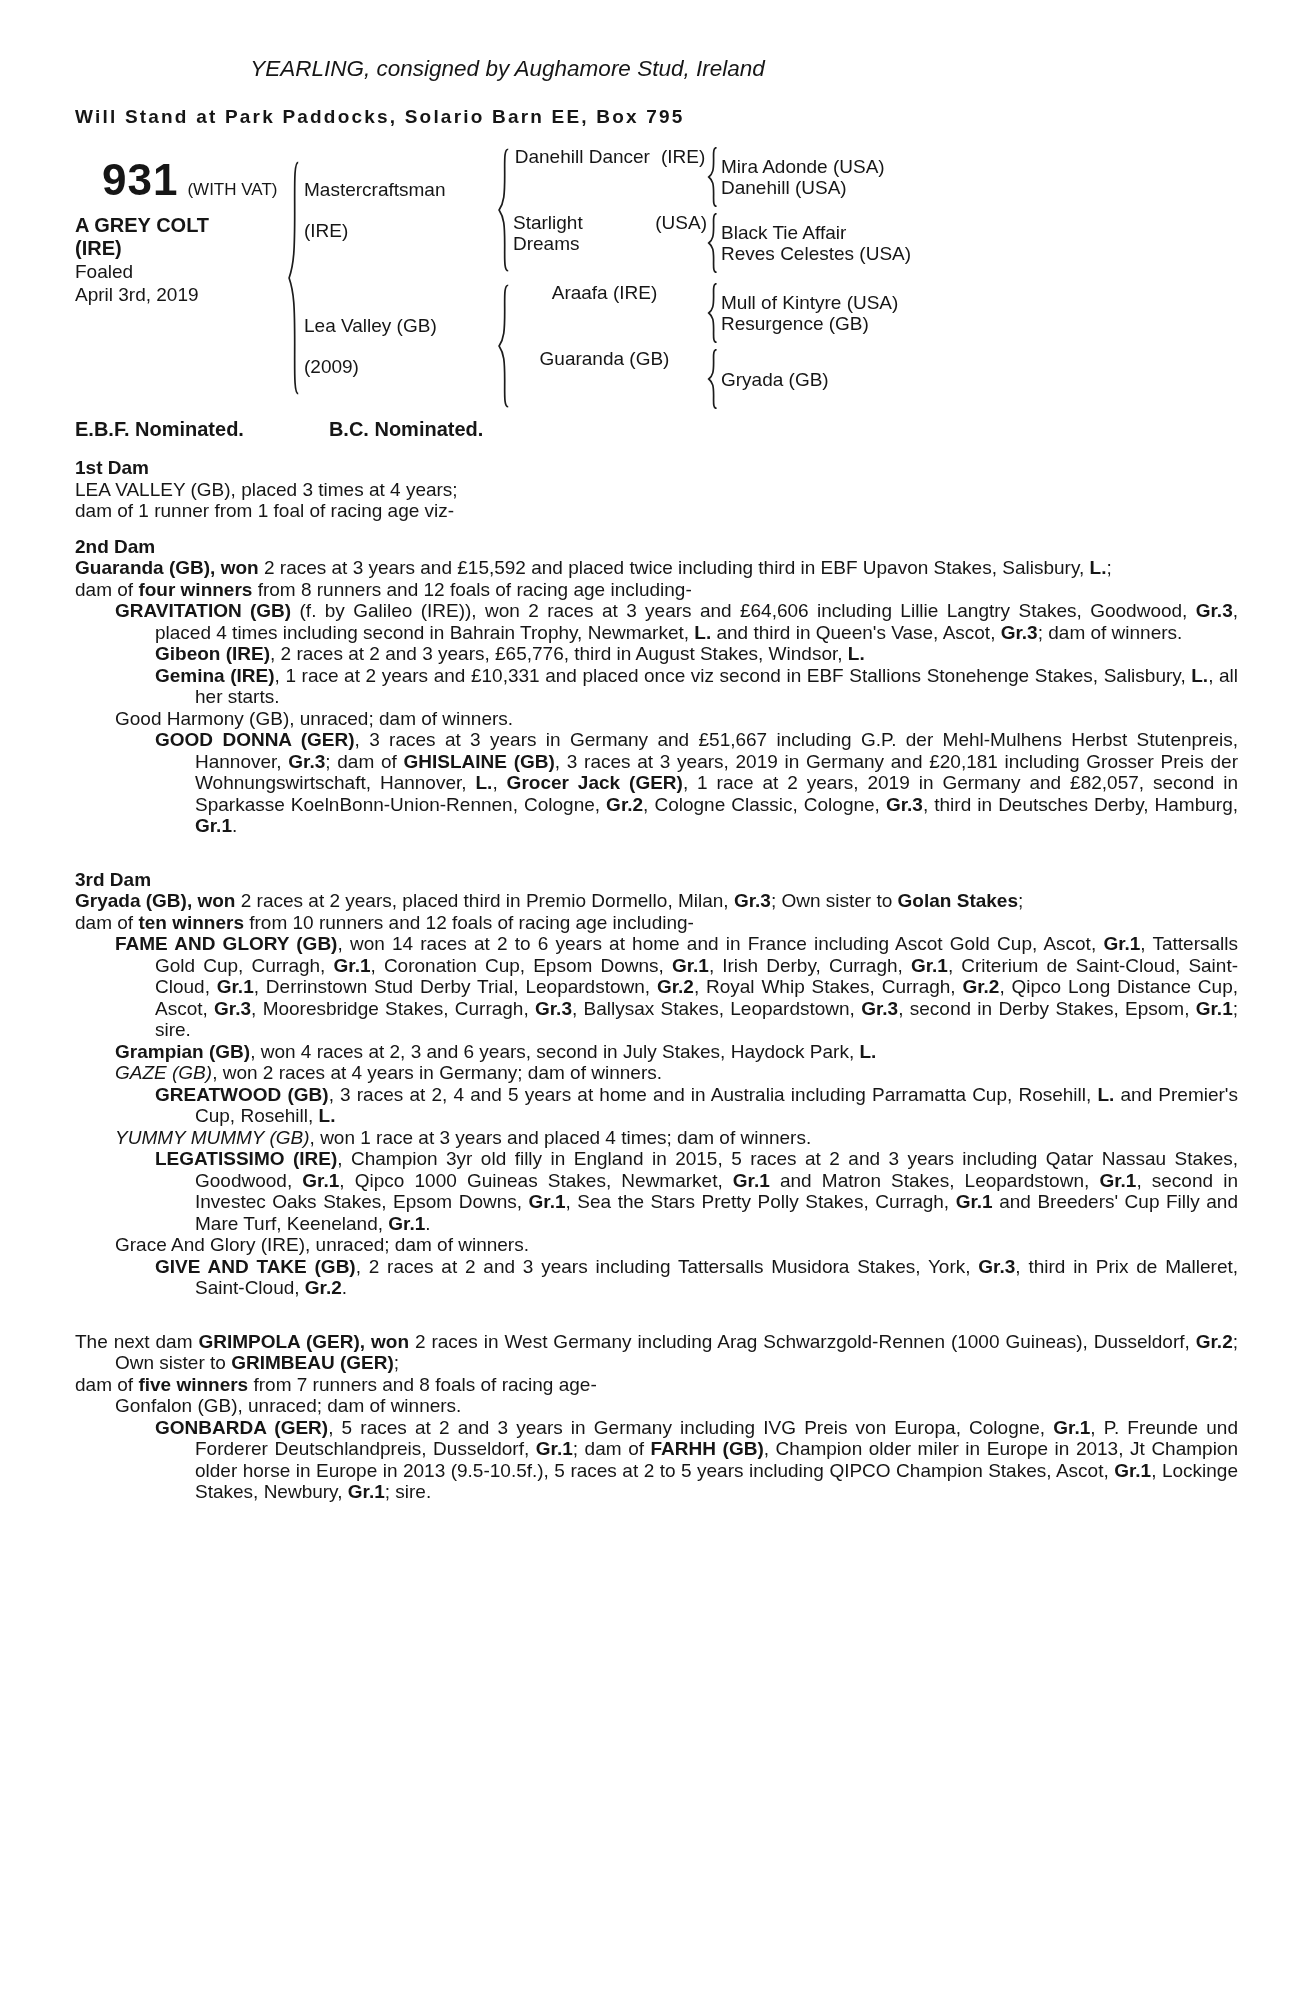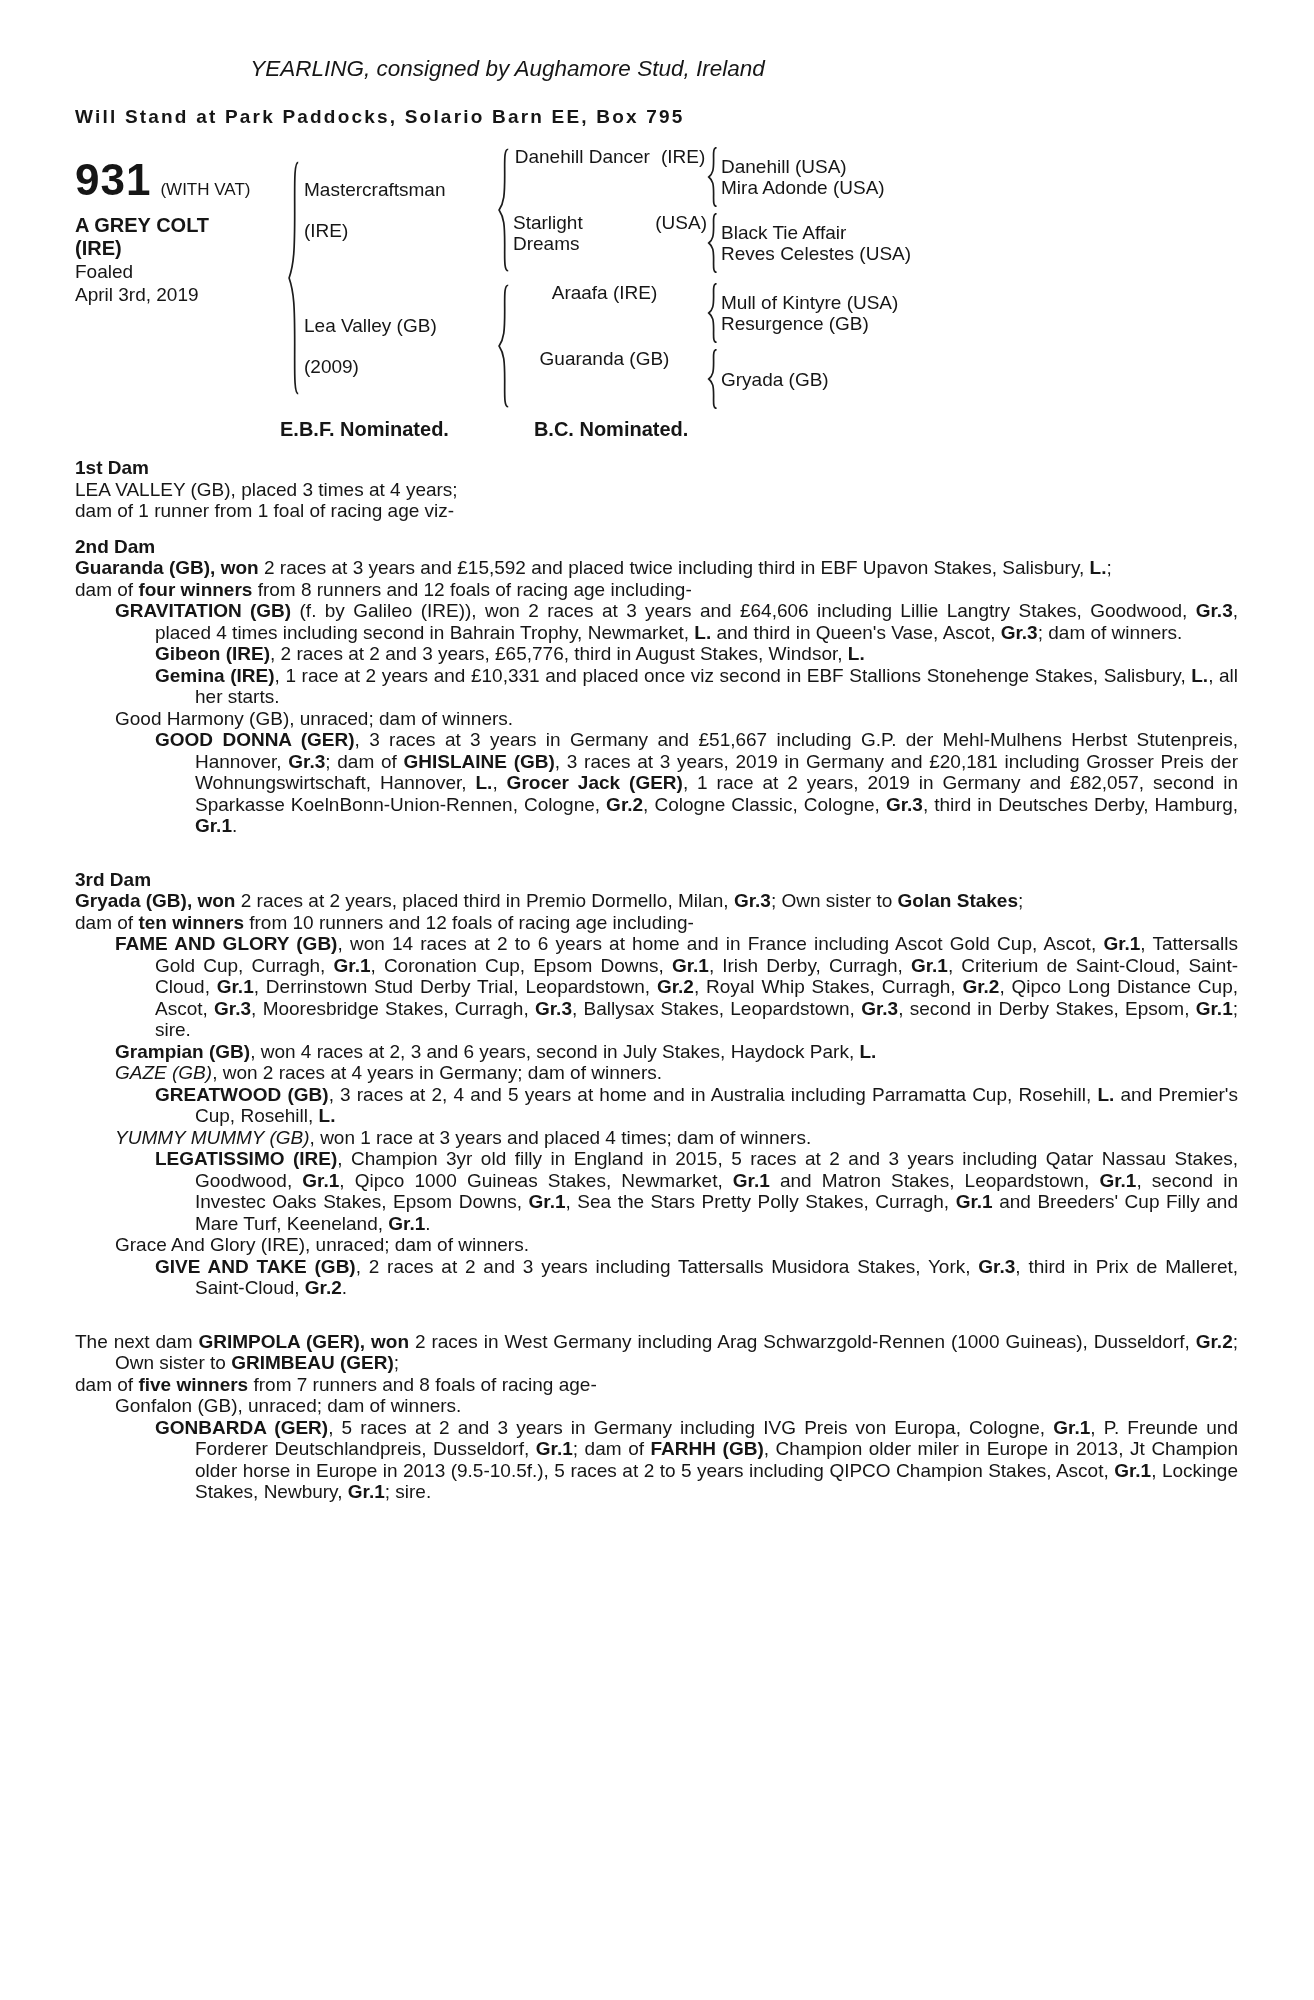--- a/index.html
+++ b/index.html
@@ -22,21 +22,21 @@
   .stand {
     font-weight: bold;
     font-size: 19px;
     letter-spacing: 2.2px;
     margin-bottom: 18px;
   }
 
   
   .pedigree-block { display: flex; align-items: stretch; }
   .lot-col { width: 212px; flex: none; padding-top: 12px; }
-  .lot-number-row { display: flex; align-items: baseline; gap: 9px; margin-bottom: 12px; }
+  .lot-number-row { display: flex; align-items: baseline; gap: 9px; margin-bottom: 12px; margin-left: 27px; }
   .lot-number { font-size: 44px; font-weight: bold; line-height: 1; letter-spacing: 1px; }
   .lot-vat { font-size: 17px; }
   .lot-desc { font-weight: bold; font-size: 20px; line-height: 23px; }
   .lot-foaled { font-size: 19px; line-height: 23px; }
 
   .ped-tree { flex: 1; display: flex; align-items: stretch; }
   .brace { flex: none; display: block; }
   .brace path { stroke: #1c1c1c; fill: none; stroke-width: 1.7; }
   .brace-big { width: 14px; margin: 14px 0; align-self: stretch; height: auto; }
   .brace-med { width: 14px; margin: 2px 0; align-self: stretch; height: auto; }
@@ -44,21 +44,21 @@
 
   .ped-main { flex: 1; display: flex; flex-direction: column; gap: 8px; }
   .ped-group { display: flex; align-items: stretch; }
   .ped-parent { width: 196px; flex: none; display: flex; flex-direction: column; justify-content: center; line-height: 21px; padding-left: 3px; gap: 20px; }
   .ped-gp-col { flex: 1; display: flex; flex-direction: column; gap: 4px; }
   .ped-gp-row { display: flex; align-items: stretch; }
   .ped-gp-name { width: 196px; flex: none; display: flex; justify-content: center; line-height: 21px; padding-left: 2px; gap: 11px; }
   .ped-ggp { flex: 1; display: flex; flex-direction: column; justify-content: center; line-height: 21px; padding-left: 2px; }
 
   .nominated { display: flex; font-weight: bold; font-size: 20px; margin-top: 8px; }
-  .nominated .ebf { margin-left: 205px; }
+  .nominated .ebf { }
   .nominated .bc { margin-left: 85px; }
 
   
   .sections { margin-top: 16px; }
   .section { margin-top: 14px; }
   .section:first-child { margin-top: 0; }
   .section:nth-child(3), .section:nth-child(4) { margin-top: 32px; }
   .sec-heading { font-weight: bold; line-height: 21.5px; }
   .para { line-height: 21.5px; text-align: justify; }
   .ind0 { padding-left: 40px; text-indent: -40px; }
@@ -103,22 +103,22 @@
           <div class="ped-gp-col">
             <div class="ped-gp-row">
               <div class="ped-gp-name">
                 <div>Danehill Dancer</div>
                 <div>(IRE)</div>
               </div>
               <svg class="brace brace-sml" viewBox="0 0 20 100" preserveAspectRatio="none">
                 <path d="M16 1 C10 1 11 10 11 22 C11 38 10 44 3 50 C10 56 11 62 11 78 C11 90 10 99 16 99" vector-effect="non-scaling-stroke"></path>
               </svg>
               <div class="ped-ggp">
+                <div>Mira Adonde (USA)</div>
                 <div>Danehill (USA)</div>
-                <div>Mira Adonde (USA)</div>
               </div>
             </div>
             <div class="ped-gp-row">
               <div class="ped-gp-name">
                 <div>Starlight Dreams</div>
                 <div>(USA)</div>
               </div>
               <svg class="brace brace-sml" viewBox="0 0 20 100" preserveAspectRatio="none">
                 <path d="M16 1 C10 1 11 10 11 22 C11 38 10 44 3 50 C10 56 11 62 11 78 C11 90 10 99 16 99" vector-effect="non-scaling-stroke"></path>
               </svg>

